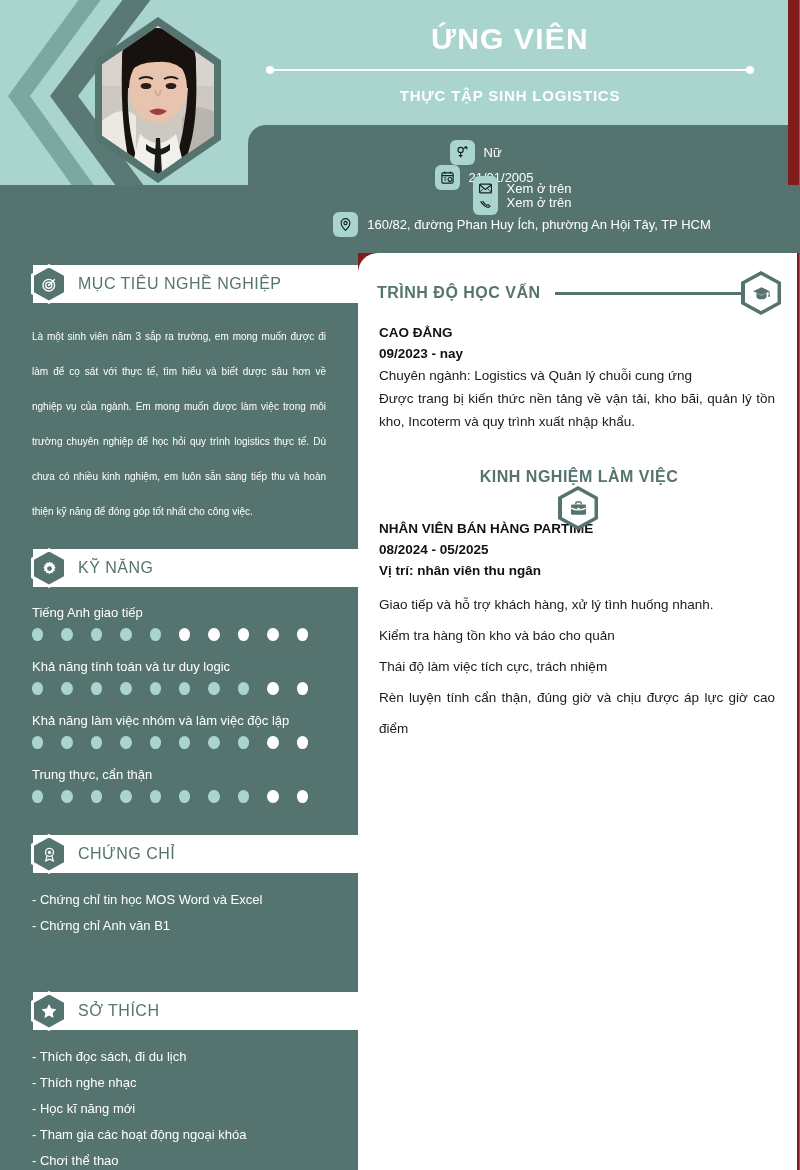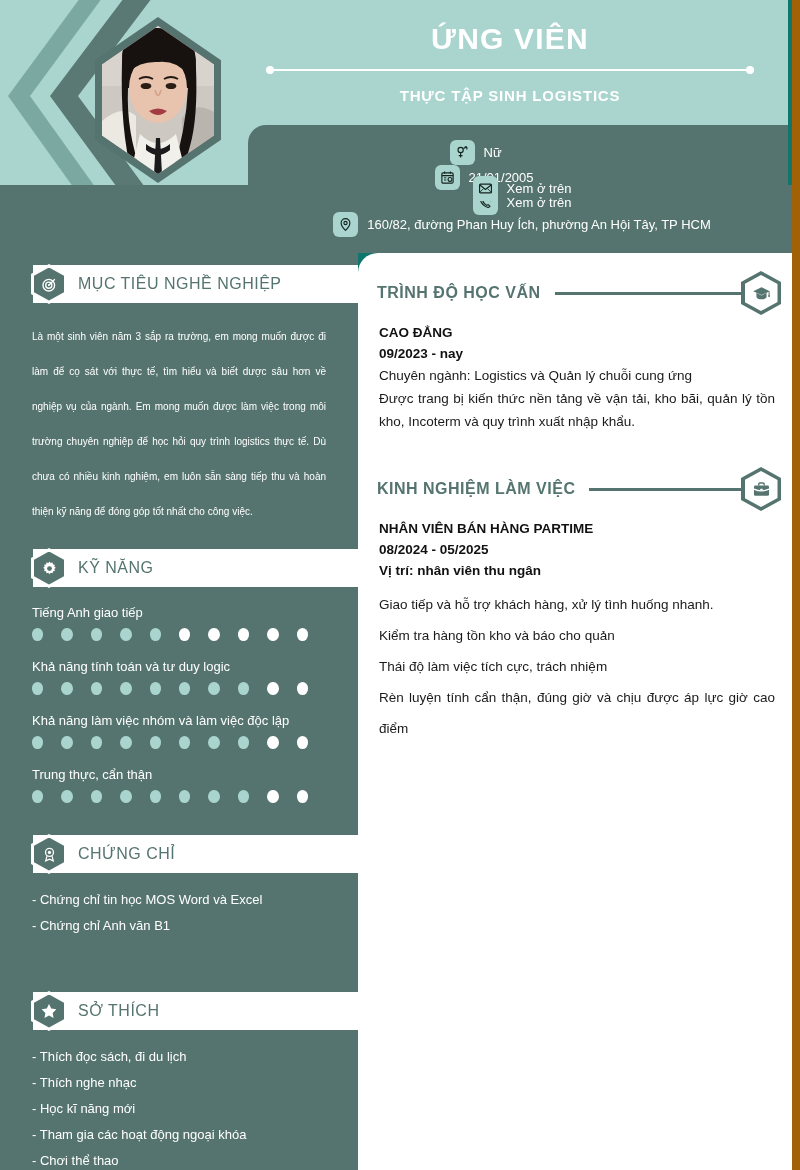--- a/index.html
+++ b/index.html
@@ -9,22 +9,22 @@
     height: 1170px;
     background: #ffffff;
     font-family: "Liberation Sans", sans-serif;
   }
 
   .page {
     position: relative;
     width: 800px;
     height: 1170px;
     overflow: hidden;
-    background: #0f766e;
-    border-right: 8px solid #a16207;
+    background: #7f1d1d;
+    border-right: 1px solid #a16207;
   }
 
   
   .header {
     position: absolute;
     left: 0; top: 0;
     width: 788px;
     height: 185px;
     background: #aad5ce;
   }
@@ -537,21 +537,21 @@
         </div>
       </div>
     </div>
     <div class="r-body">
       <div class="r-strong">CAO ĐẲNG</div>
       <div class="r-strong">09/2023 - nay</div>
       <div class="r-line">Chuyên ngành: Logistics và Quản lý chuỗi cung ứng</div>
       <div class="r-line">Được trang bị kiến thức nền tảng về vận tải, kho bãi, quản lý tồn kho, Incoterm và quy trình xuất nhập khẩu.</div>
     </div>
 
-    <div class="sec-head-right" style="margin-top:35px;">
+    <div class="sec-head-right" style="margin-top:35px;flex-direction:column;">
       <div class="rtxt">KINH NGHIỆM LÀM VIỆC</div>
       <div class="line"></div>
       <div class="hexr">
         <div class="hexr-in">
           <svg width="19" height="19" viewBox="0 0 24 24" fill="none" stroke="#55746f" stroke-width="1.7">
             <rect x="2.5" y="7" width="19" height="13" rx="1.8" fill="#55746f" stroke="none"></rect>
             <path d="M8.6 7 V5.2 C8.6 4.4 9.2 3.8 10 3.8 H14 C14.8 3.8 15.4 4.4 15.4 5.2 V7"></path>
             <path d="M2.5 11.5 Q12 16 21.5 11.5" stroke="#ffffff" stroke-width="1.6" fill="none"></path>
             <rect x="10.3" y="11" width="3.4" height="2.4" rx="0.7" fill="#ffffff" stroke="none"></rect>
           </svg>

